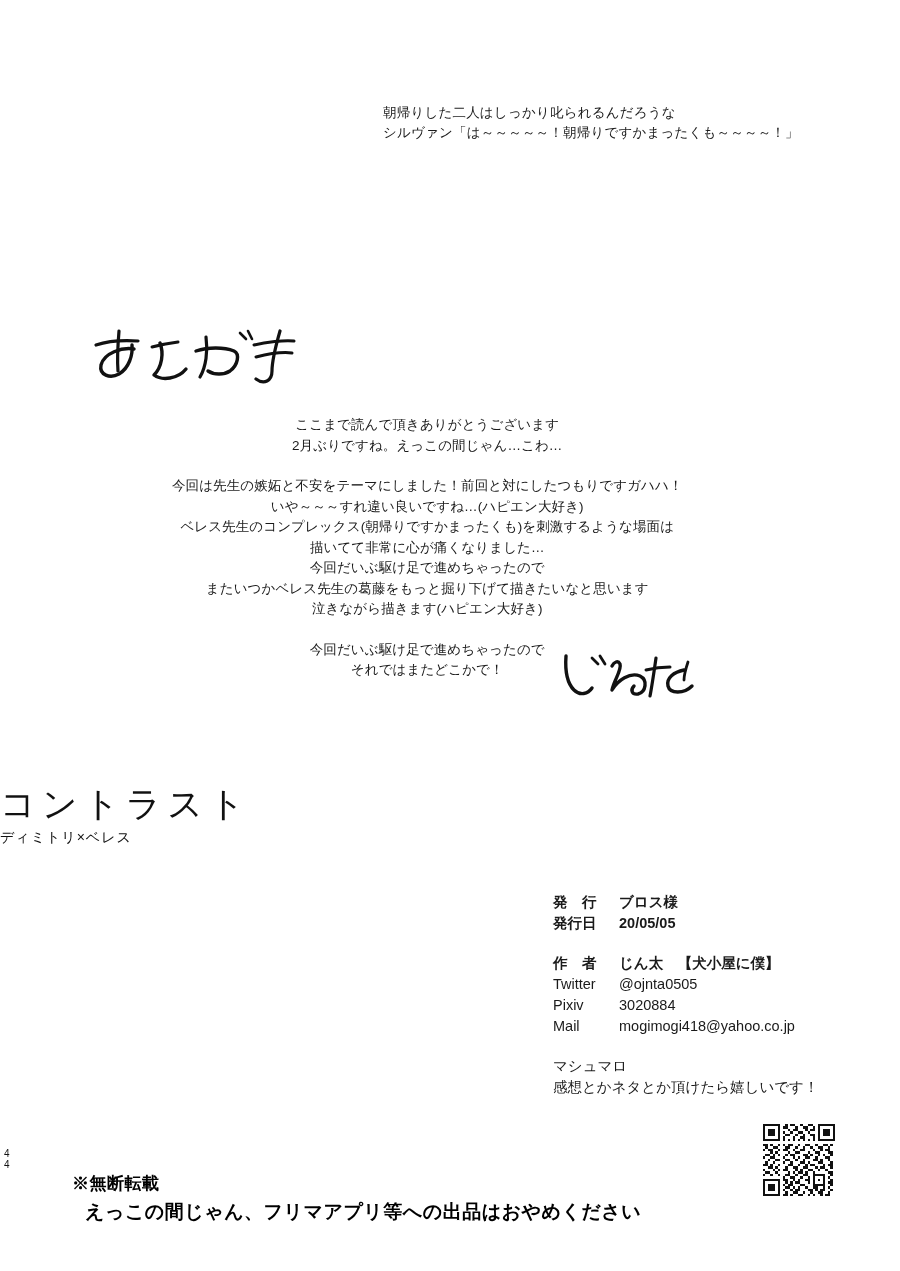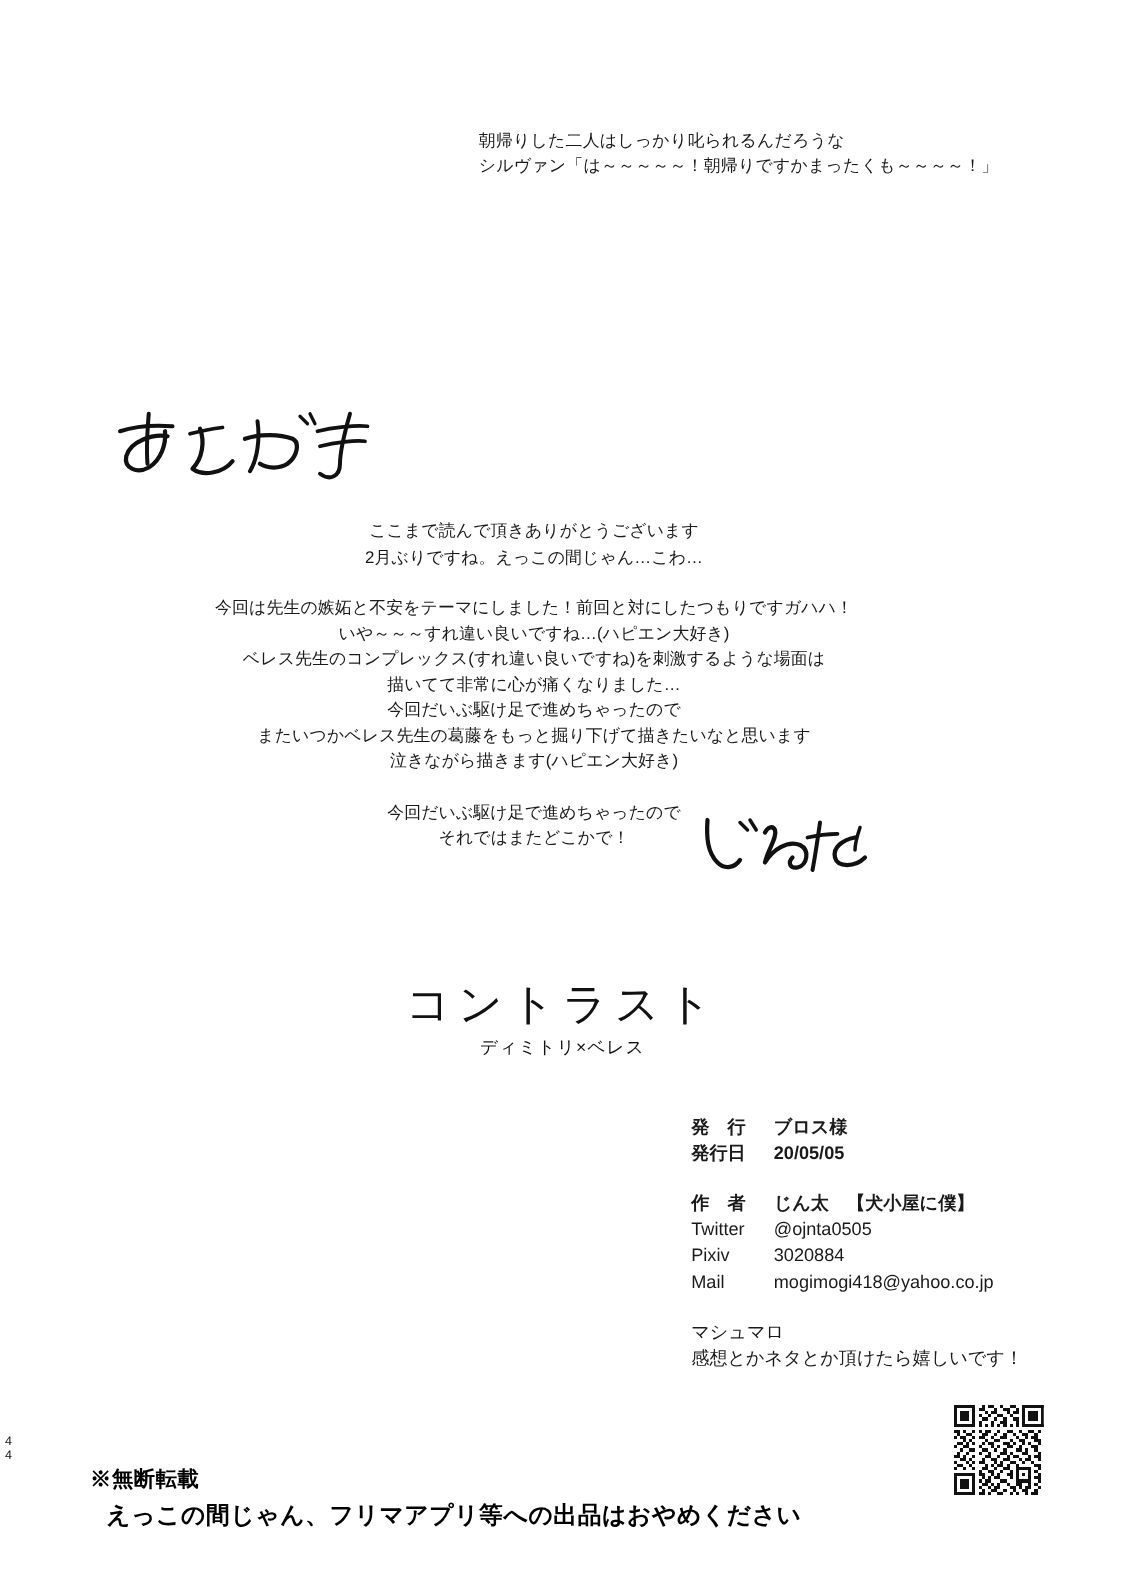--- a/index.html
+++ b/index.html
@@ -80,21 +80,20 @@
     width: 150px;
     height: 62px;
   }
 
   
   .work-title {
     position: absolute;
     left: 0;
     top: 783px;
     width: 900px;
-    text-align: center;
   }
   .work-title .main {
     font-size: 35px;
     letter-spacing: 6px;
     font-weight: 400;
     color: #111;
     line-height: 42px;
   }
   .work-title .sub {
     font-size: 14px;
@@ -207,21 +206,21 @@
   </div>
 
   <div class="afterword">
     <div class="para">
       <div>ここまで読んで頂きありがとうございます</div>
       <div>2月ぶりですね。えっこの間じゃん…こわ…</div>
     </div>
     <div class="para">
       <div>今回は先生の嫉妬と不安をテーマにしました！前回と対にしたつもりですガハハ！</div>
       <div>いや～～～すれ違い良いですね…(ハピエン大好き)</div>
-      <div>ベレス先生のコンプレックス(すれ違い良いですね)を刺激するような場面は</div>
+      <div>ベレス先生のコンプレックス(朝帰りですかまったくも)を刺激するような場面は</div>
       <div>描いてて非常に心が痛くなりました…</div>
       <div>今回だいぶ駆け足で進めちゃったので</div>
       <div>またいつかベレス先生の葛藤をもっと掘り下げて描きたいなと思います</div>
       <div>泣きながら描きます(ハピエン大好き)</div>
     </div>
     <div class="para">
       <div>今回だいぶ駆け足で進めちゃったので</div>
       <div>それではまたどこかで！</div>
     </div>
   </div>

